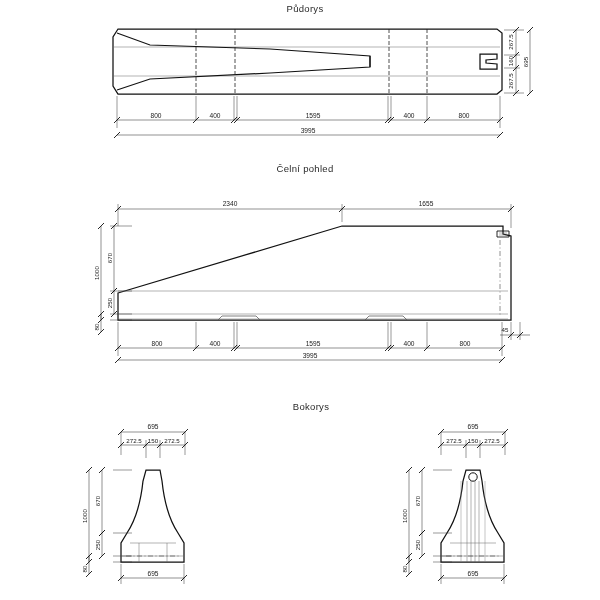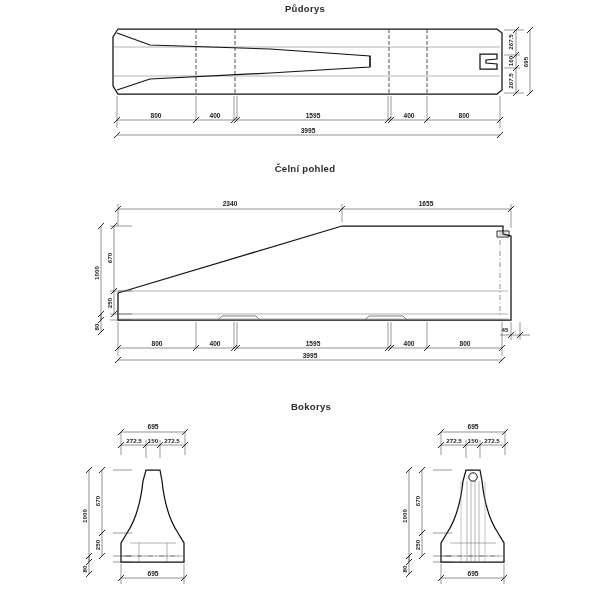--- a/index.html
+++ b/index.html
@@ -14,21 +14,20 @@
     color: #1a1a1a;
     overflow: hidden;
     position: relative;
   }
   #drawing-root {
     position: absolute;
     left: 0;
     top: 0;
     width: 600px;
     height: 600px;
-    font-weight: bold;
   }
   svg.sheet {
     display: block;
     width: 600px;
     height: 600px;
     background: #ffffff;
   }
   .view-title {
     font-family: "Liberation Sans", sans-serif;
     font-size: 9.5px;

